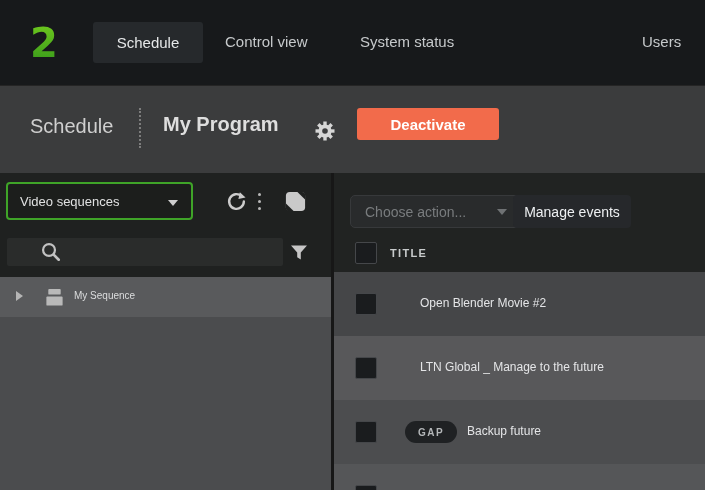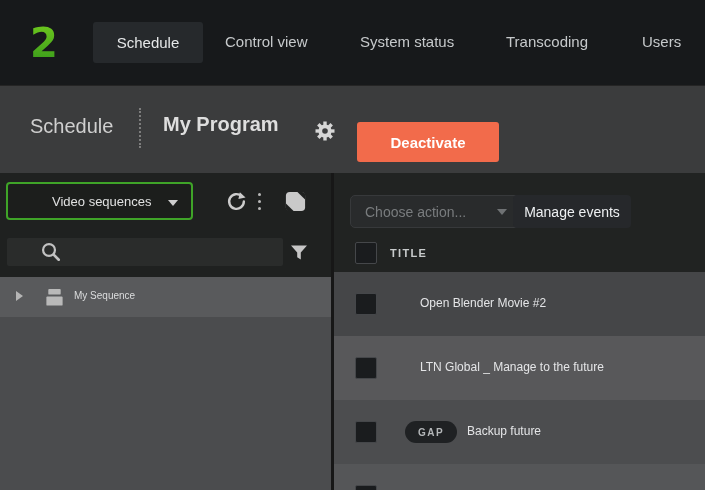--- a/index.html
+++ b/index.html
@@ -16,33 +16,33 @@
   .nav-item { position:absolute; top:33px; color:#c6c9cb; font-size:15px; cursor:pointer; white-space:nowrap; }
 
   
   .toolbar { position:absolute; top:85px; left:0; width:705px; height:88px; background:#3b3c3d;
     border-top:1px solid #252525; }
   .crumb { position:absolute; left:30px; top:115px; font-size:20px; color:#cfcfcf; }
   .dotted-div { position:absolute; left:139px; top:108px; height:40px; width:0;
     border-left:2px dotted #7d7d7d; }
   .prog-title { position:absolute; left:163px; top:113px; font-size:20px; font-weight:bold; color:#dedede; }
   .gear { position:absolute; left:313px; top:119px; width:24px; height:24px; cursor:pointer; }
-  .btn-deactivate { position:absolute; left:357px; top:122px; width:142px; height:40px;
+  .btn-deactivate { position:absolute; left:357px; top:108px; width:142px; height:32px;
     background:#f26b4b; border:none; border-radius:3px; color:#ffffff; font-size:15px;
     font-weight:bold; font-family:"Liberation Sans",sans-serif; cursor:pointer; }
 
   
   .lp-header { position:absolute; left:0; top:173px; width:332px; height:104px; background:#1f2120; }
   .lp-row    { position:absolute; left:0; top:277px; width:332px; height:40px; background:#595a5c; cursor:pointer; }
   .lp-body   { position:absolute; left:0; top:317px; width:332px; height:173px; background:#4b4c4e; }
   .v-divider { position:absolute; left:331px; top:173px; width:3px; height:317px; background:#171717; }
 
   .seq-dropdown { position:absolute; left:6px; top:182px; width:187px; height:38px;
     background:#1c1e1c; border:2px solid #3fa428; border-radius:4px; display:flex;
-    align-items:center; cursor:pointer;padding-left:32px; }
+    align-items:center; cursor:pointer; }
   .seq-dropdown span.txt { margin-left:12px; font-size:13px; color:#e0e1e1; }
   .caret-down { width:0; height:0; border-left:5px solid transparent; border-right:5px solid transparent;
     border-top:6px solid #cfcfcf; position:absolute; right:13px; top:16px; }
 
   .icon-btn { position:absolute; cursor:pointer; }
   .kebab { left:258px; top:193px; width:4px; }
   .kebab i { display:block; width:3px; height:3px; border-radius:50%; background:#b9b9b9; margin-bottom:4px; }
 
   .search-box { position:absolute; left:7px; top:238px; width:276px; height:28px;
     background:#2a2c2b; border-radius:2px; }
@@ -95,21 +95,20 @@
           <stop offset="0" stop-color="#72cc1e"></stop>
               <stop offset="1" stop-color="#35971b"></stop>
         </linearGradient>
           </defs>
         <text x="20" y="36" font-family="DejaVu Sans" font-size="40" font-weight="bold" fill="url(#lg)" text-anchor="middle">2</text>
       </svg>
     </div>
     <div class="nav-tab-active">Schedule</div>
     <div class="nav-item" style="left:360px">System status</div>
     <div class="nav-item" style="left:225px">Control view</div>
-    <div class="nav-item" style="left:506px">Transcoding</div>
     <div class="nav-item" style="left:642px">Users</div>
   </div>
 
   <div class="toolbar"></div>
   <div class="crumb">Schedule</div>
   <div class="dotted-div"></div>
   <div class="prog-title">My Program</div>
   <div class="gear">
     <svg width="24" height="24" viewBox="0 0 24 24">
       <g stroke="#d6d6d6" stroke-width="3.4">

